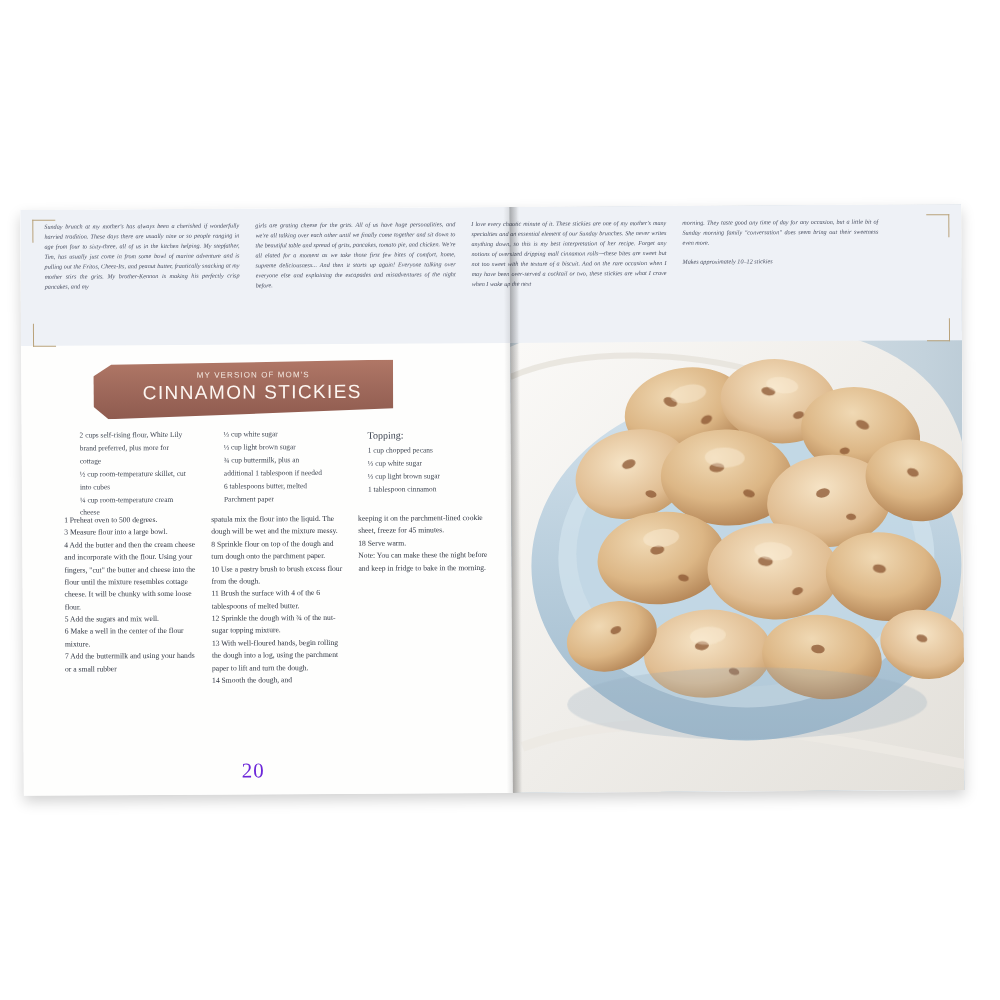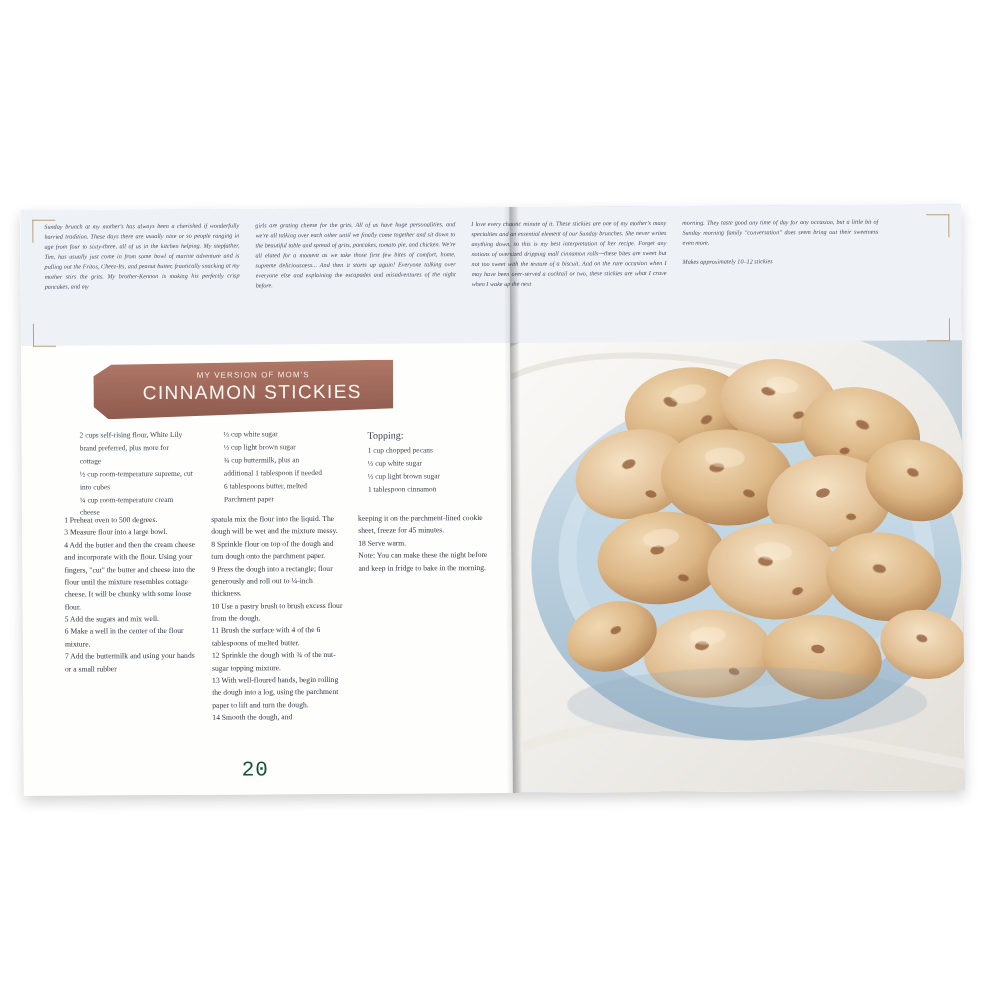--- a/index.html
+++ b/index.html
@@ -187,23 +187,23 @@
   .step-col p { margin: 0 0 0 0; }
   .note {
     margin-top: 4px;
   }
 
   
   .page-number {
     position: absolute;
     left: 218px;
     top: 550px;
-    font-family: Liberation Mono, monospace;
+    font-family: Liberation Serif, serif;
     font-size: 21px;
-    color: #14532d;
+    color: #6d28d9;
     letter-spacing: 1px;
     z-index: 4;
   }
 
   
   .photo {
     position: absolute;
     left: 0;
     top: 0;
     width: 452px;
@@ -354,21 +354,21 @@
       <div class="banner-shape"></div>
       <div class="banner-sub">MY VERSION OF MOM'S</div>
       <div class="banner-title">CINNAMON STICKIES</div>
     </div>
 
     <div class="ingredients">
       <div class="ing-col">
         <div>2 cups self-rising flour, White Lily</div>
         <div>brand preferred, plus more for</div>
         <div>cottage</div>
-        <div>½ cup room-temperature supreme, cut</div>
+        <div>½ cup room-temperature skillet, cut</div>
         <div>into cubes</div>
         <div>¼ cup room-temperature cream cheese</div>
       </div>
       <div class="ing-col">
         <div>⅓ cup white sugar</div>
         <div>⅓ cup light brown sugar</div>
         <div>¾ cup buttermilk, plus an</div>
         <div>additional 1 tablespoon if needed</div>
         <div>6 tablespoons butter, melted</div>
         <div>Parchment paper</div>
@@ -387,21 +387,20 @@
         <p>1 Preheat oven to 500 degrees.</p>
         <p>3 Measure flour into a large bowl.</p>
         <p>4 Add the butter and then the cream cheese and incorporate with the flour. Using your fingers, "cut" the butter and cheese into the flour until the mixture resembles cottage cheese. It will be chunky with some loose flour.</p>
         <p>5 Add the sugars and mix well.</p>
         <p>6 Make a well in the center of the flour mixture.</p>
         <p>7 Add the buttermilk and using your hands or a small rubber</p>
       </div>
       <div class="step-col">
         <p>spatula mix the flour into the liquid. The dough will be wet and the mixture messy.</p>
         <p>8 Sprinkle flour on top of the dough and turn dough onto the parchment paper.</p>
-        <p>9 Press the dough into a rectangle; flour generously and roll out to ¼-inch thickness.</p>
         <p>10 Use a pastry brush to brush excess flour from the dough.</p>
         <p>11 Brush the surface with 4 of the 6 tablespoons of melted butter.</p>
         <p>12 Sprinkle the dough with ¾ of the nut-sugar topping mixture.</p>
         <p>13 With well-floured hands, begin rolling the dough into a log, using the parchment paper to lift and turn the dough.</p>
         <p>14 Smooth the dough, and</p>
       </div>
       <div class="step-col">
         <p>keeping it on the parchment-lined cookie sheet, freeze for 45 minutes.</p>
         <p>18 Serve warm.</p>
         <p class="note">Note: You can make these the night before and keep in fridge to bake in the morning.</p>

